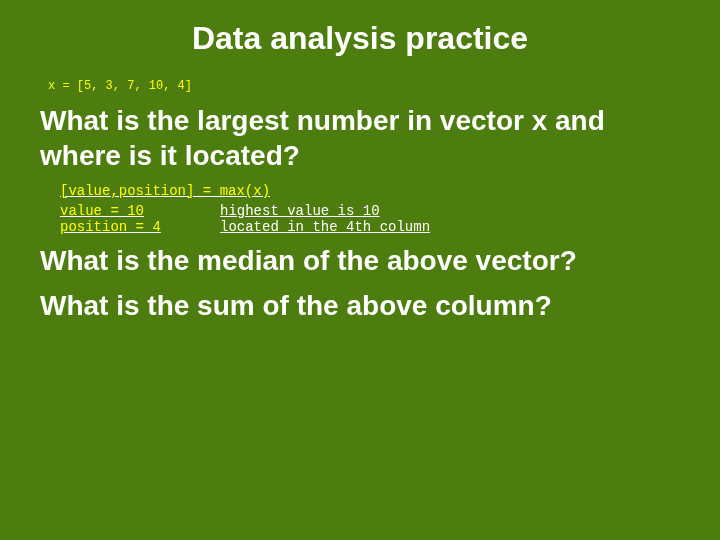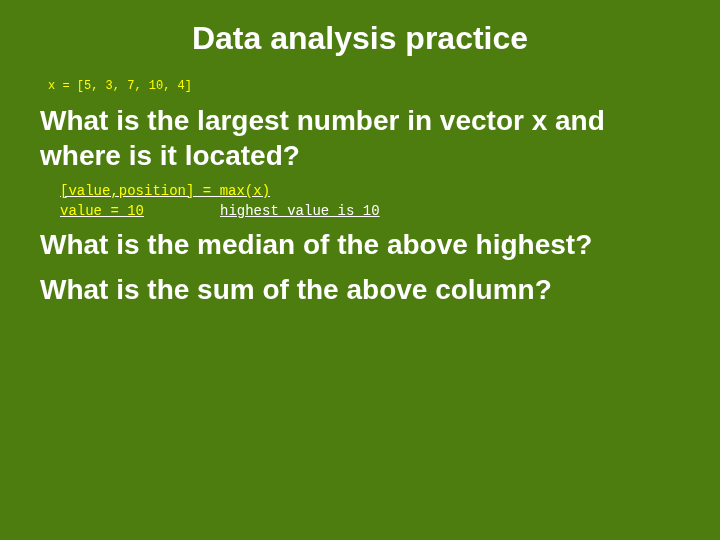--- a/index.html
+++ b/index.html
@@ -97,30 +97,32 @@
     <div class="code-line">x = [5, 3, 7, 10, 4]</div>
   </div>
 
   <div class="section">
     <div class="question">What is the largest number in vector x and where is it located?</div>
     <div class="answer-block">
       <div class="code-block">[value,position] = max(x)</div>
       <div class="output-table">
         <div class="output-left">
           <div>value = 10</div>
+          <div>position = 4</div>
         </div>
         <div class="output-right">
           <div>highest value is 10</div>
+          <div>located in the 4th column</div>
         </div>
       </div>
     </div>
   </div>
 
   <div class="section">
-    <div class="question">What is the median of the above highest?</div>
+    <div class="question">What is the median of the above vector?</div>
     <div class="answer-block">
     </div>
   </div>
 
   <div class="section">
     <div class="question">What is the sum of the above column?</div>
   </div>
 
 </div>
 

